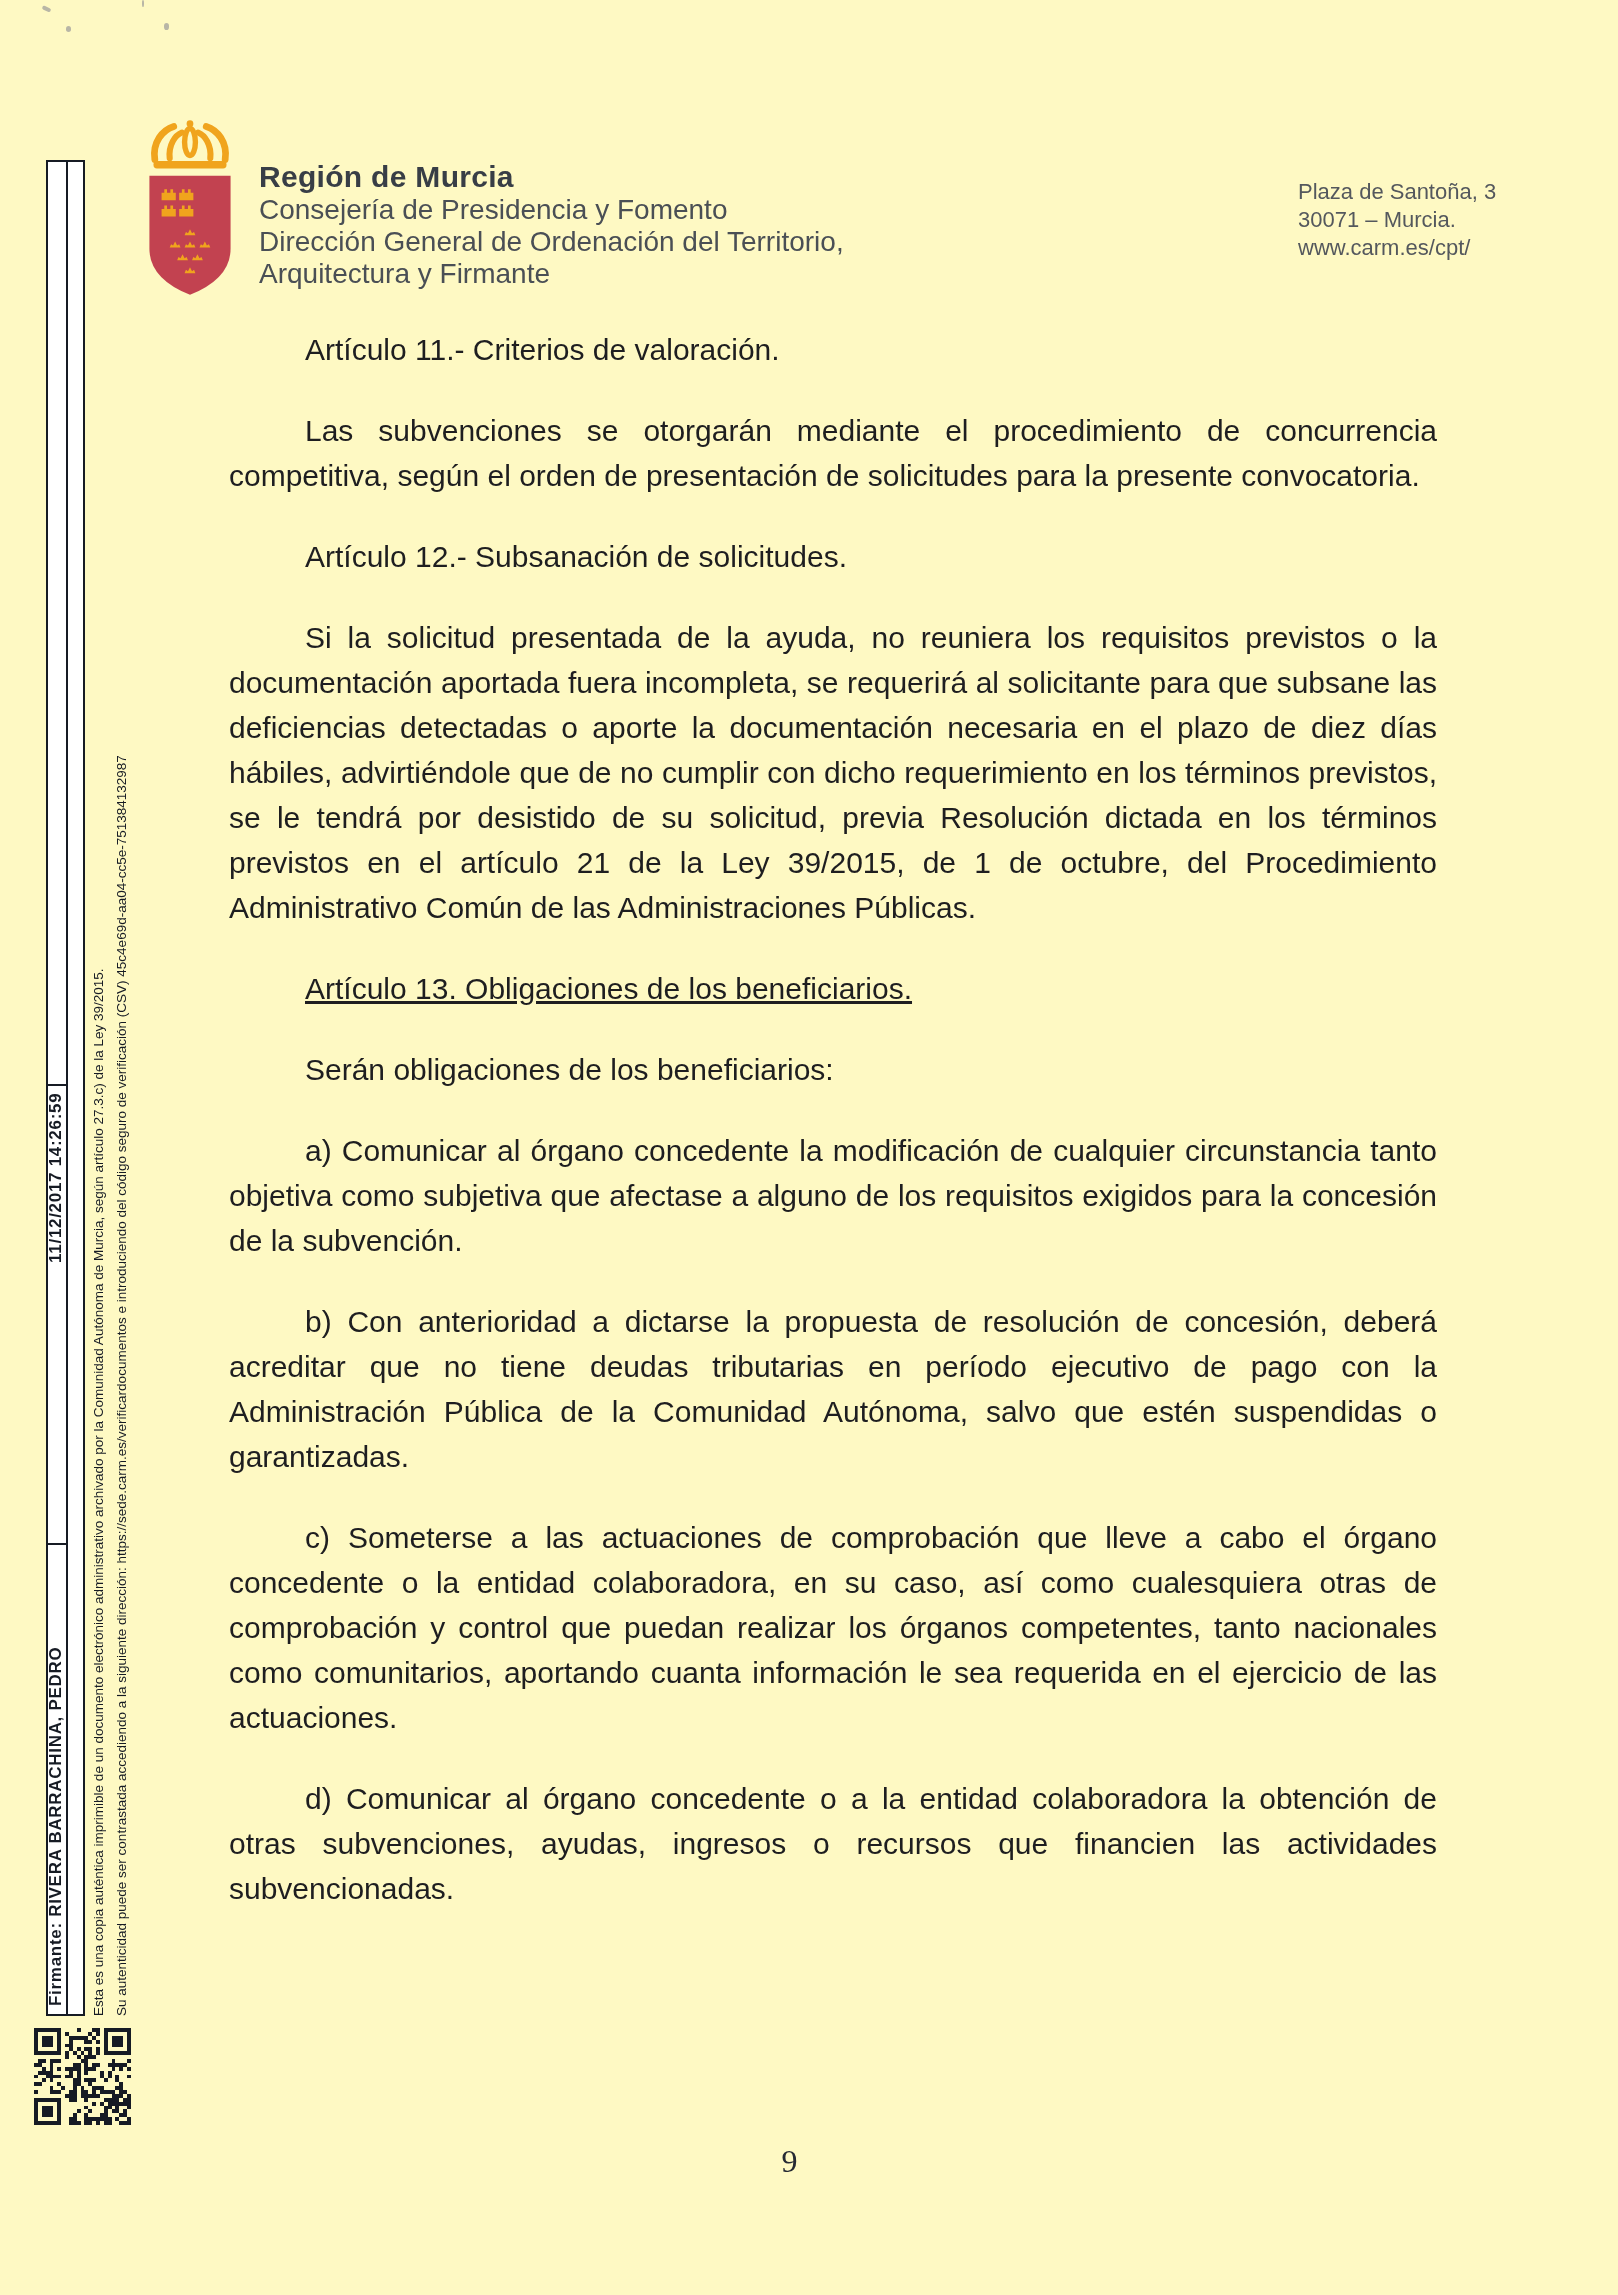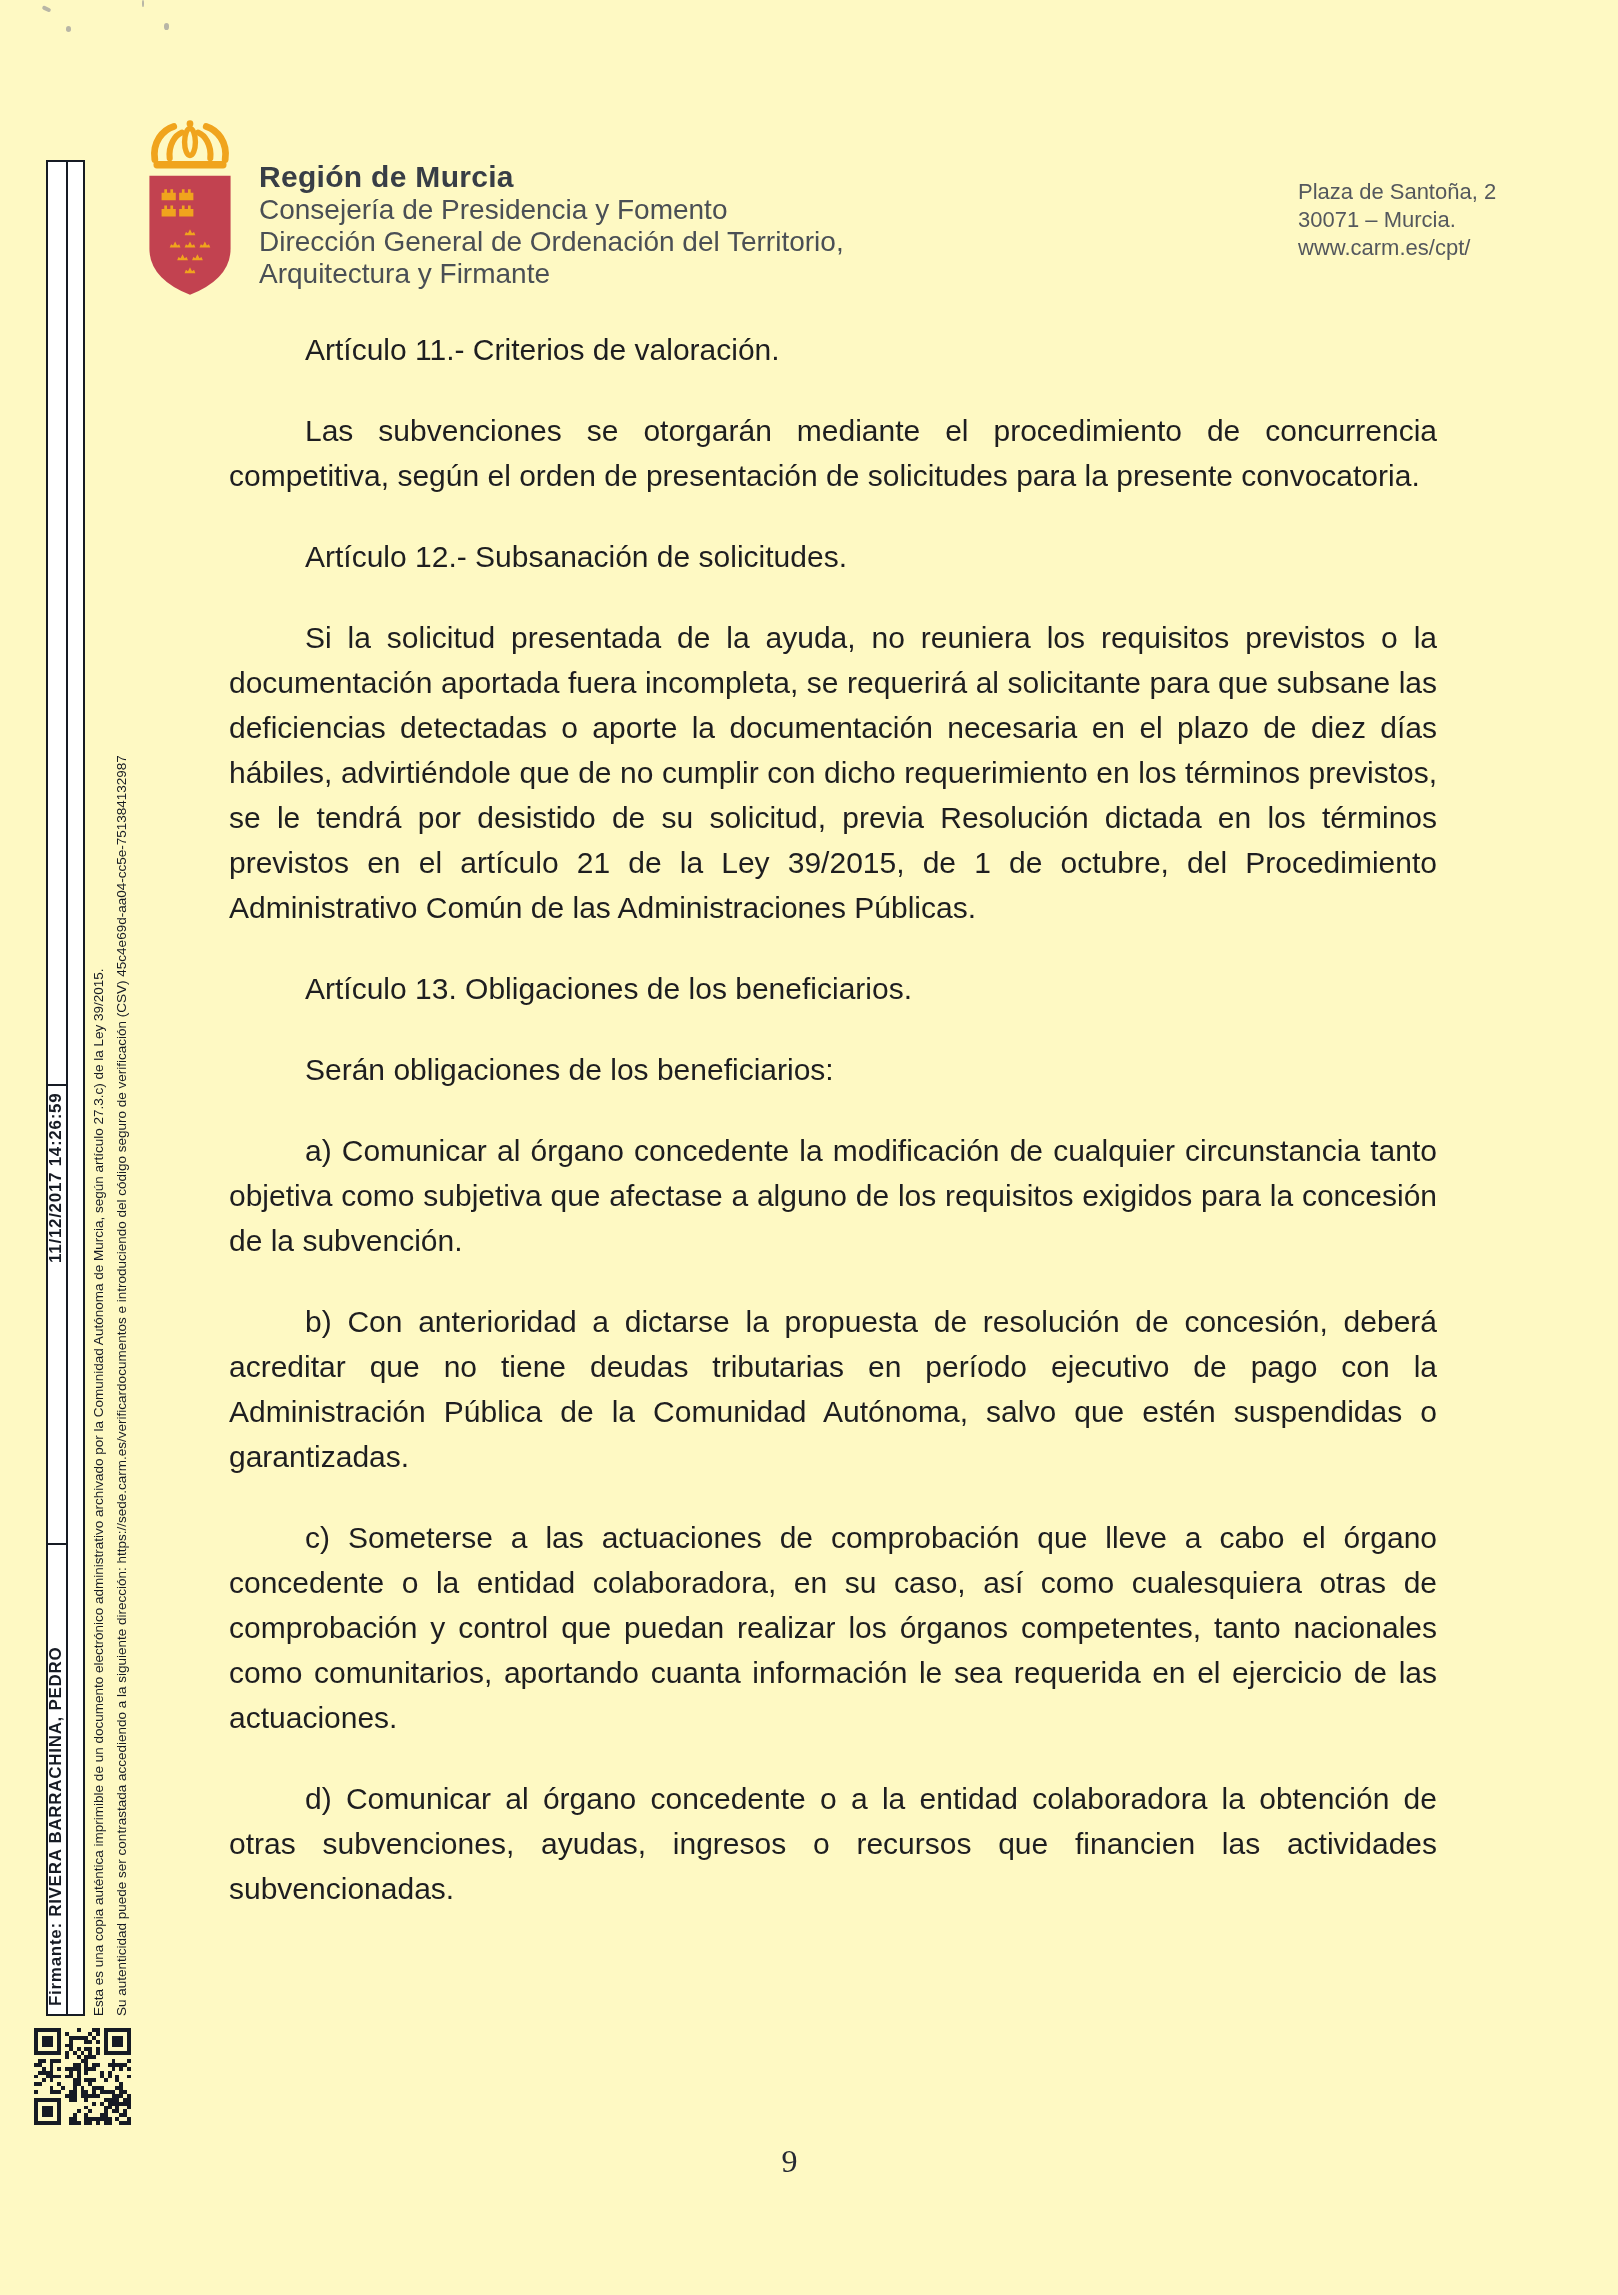--- a/index.html
+++ b/index.html
@@ -30,21 +30,21 @@
   
   .doc-body{
     position:absolute;left:229px;top:327px;width:1208px;
     color:var(--ink);font-size:30px;line-height:45px;
   }
   .para{
     margin:0 0 36px 0;text-indent:76px;
     text-align:justify;text-align-last:left;
     -moz-text-align-last:left;
   }
-  .mt-extra{margin-top:31px;}
+  .mt-extra{margin-top:31px;text-decoration:underline;}
 
   .page-num{
     position:absolute;top:2143px;left:0;width:1579px;text-align:center;
     font-family:"Liberation Serif",serif;font-size:32px;color:#262a33;
   }
 
   
   .sig-box{
     position:absolute;left:46px;top:2016px;width:1856px;height:39px;
     transform:rotate(-90deg);transform-origin:0 0;
@@ -126,21 +126,21 @@
   </div>
 
   <div class="org-block">
     <div class="org-name">Región de Murcia</div>
     <div class="org-line">Consejería de Presidencia y Fomento</div>
     <div class="org-line">Dirección General de Ordenación del Territorio,</div>
     <div class="org-line">Arquitectura y Firmante</div>
   </div>
 
   <div class="addr-block">
-    <div class="addr-line">Plaza de Santoña, 2</div>
+    <div class="addr-line">Plaza de Santoña, 3</div>
     <div class="addr-line">30071 – Murcia.</div>
     <div class="addr-line">www.carm.es/cpt/</div>
   </div>
 
   <div class="doc-body">
     <p class="para">Artículo 11.- Criterios de valoración.</p>
     <p class="para">Las subvenciones se otorgarán mediante el procedimiento de concurrencia competitiva, según el orden de presentación de solicitudes para la presente convocatoria.</p>
     <p class="para">Artículo 12.- Subsanación de solicitudes.</p>
     <p class="para">Si la solicitud presentada de la ayuda, no reuniera los requisitos previstos o la documentación aportada fuera incompleta, se requerirá al solicitante para que subsane las deficiencias detectadas o aporte la documentación necesaria en el plazo de diez días hábiles, advirtiéndole que de no cumplir con dicho requerimiento en los términos previstos, se le tendrá por desistido de su solicitud, previa Resolución dictada en los términos previstos en el artículo 21 de la Ley 39/2015, de 1 de octubre, del Procedimiento Administrativo Común de las Administraciones Públicas.</p>
     <p class="para mt-extra">Artículo 13. Obligaciones de los beneficiarios.</p>

